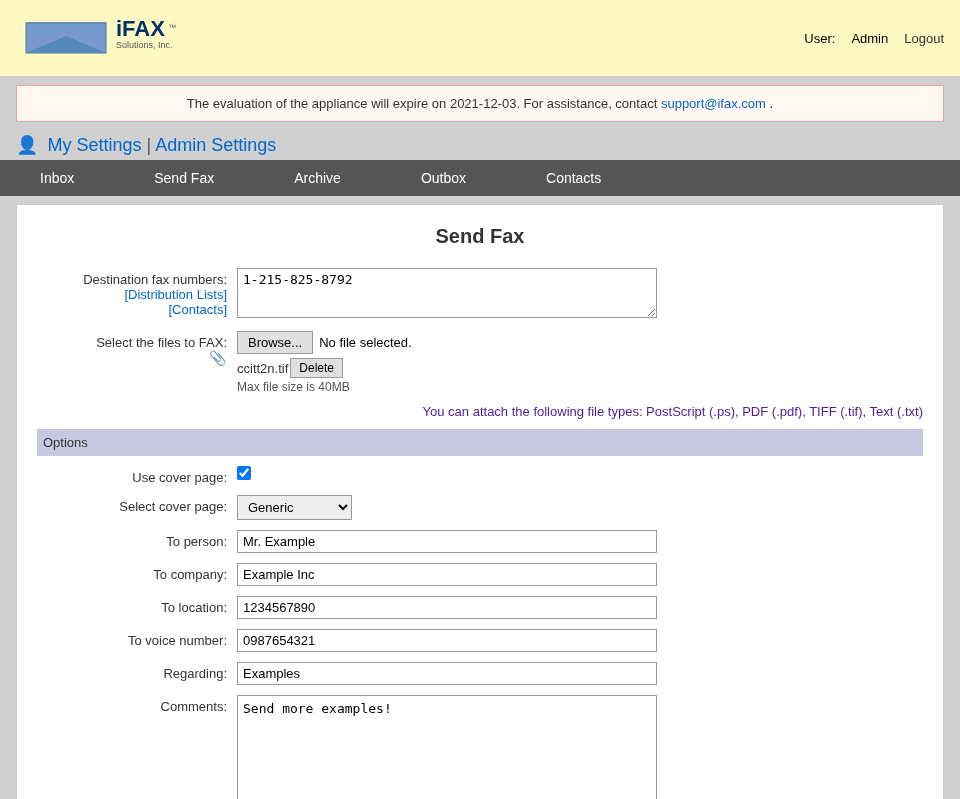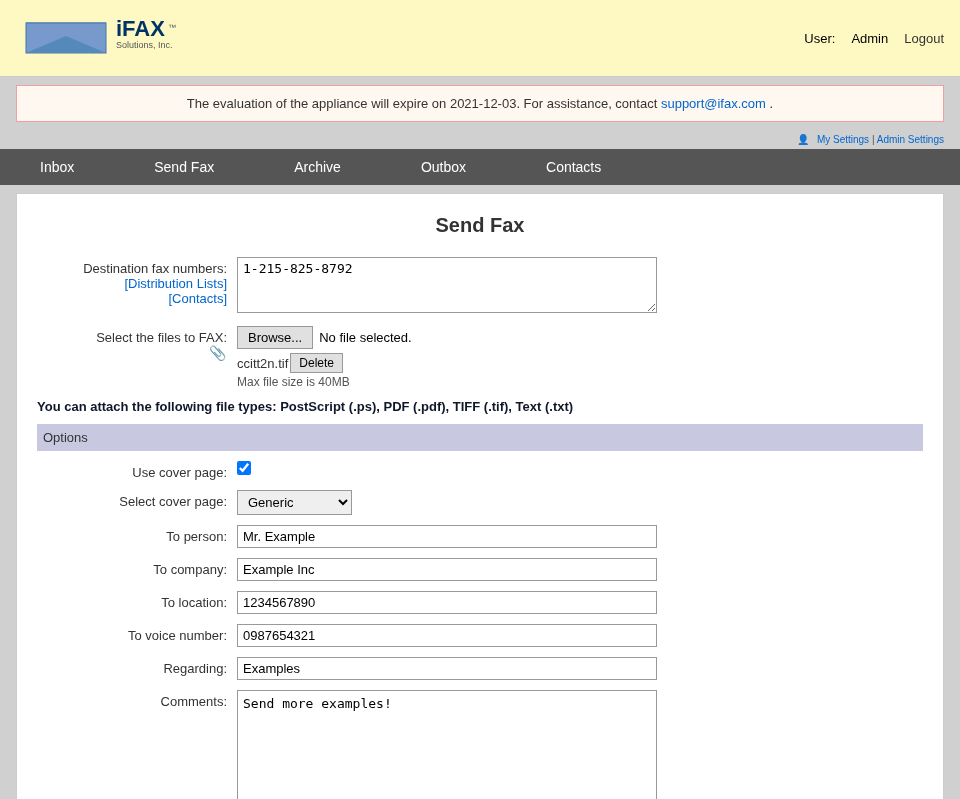--- a/index.html
+++ b/index.html
@@ -37,23 +37,22 @@
       font-size: 13px;
       color: #333;
     }
     #banner a {
       color: #0066cc;
       text-decoration: none;
     }
 
     
     #settings-bar {
-      text-align: right;
       padding: 4px 16px;
-      font-size: 10px;
+      font-size: 18px;
     }
     #settings-bar a {
       color: #0066cc;
       text-decoration: none;
     }
     #settings-bar span {
       color: #555;
     }
 
     
@@ -111,21 +110,21 @@
       flex: 1;
     }
     .form-control-area input[type="text"] {
       width: 420px;
       padding: 3px 5px;
       font-size: 13px;
       border: 1px solid #999;
     }
     textarea#dest-fax {
       width: 420px;
-      height: 56px;
+      height: 50px;
       padding: 3px 5px;
       font-size: 13px;
       border: 1px solid #999;
       resize: vertical;
     }
 
     
     #file-row {
       display: flex;
       align-items: center;
@@ -184,25 +183,24 @@
       height: 150px;
       padding: 5px;
       font-size: 13px;
       border: 1px solid #999;
       resize: vertical;
       font-family: monospace;
     }
 
     
     #file-types-note {
-      text-align: left;
-      font-size: 13px;
-      color: #0f172a;
+      text-align: right;
+      font-size: 13px;
+      color: #4c1d95;
       margin: 6px 0 10px 0;
-      font-weight: bold;
     }
 
     
     #logo-svg {
       display: flex;
       align-items: center;
     }
 
     
     .settings-icon {

